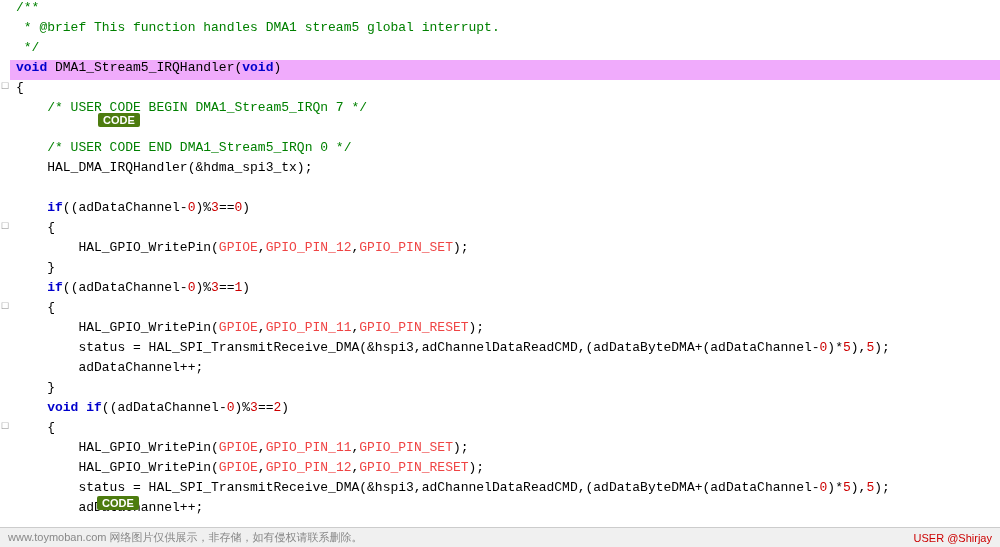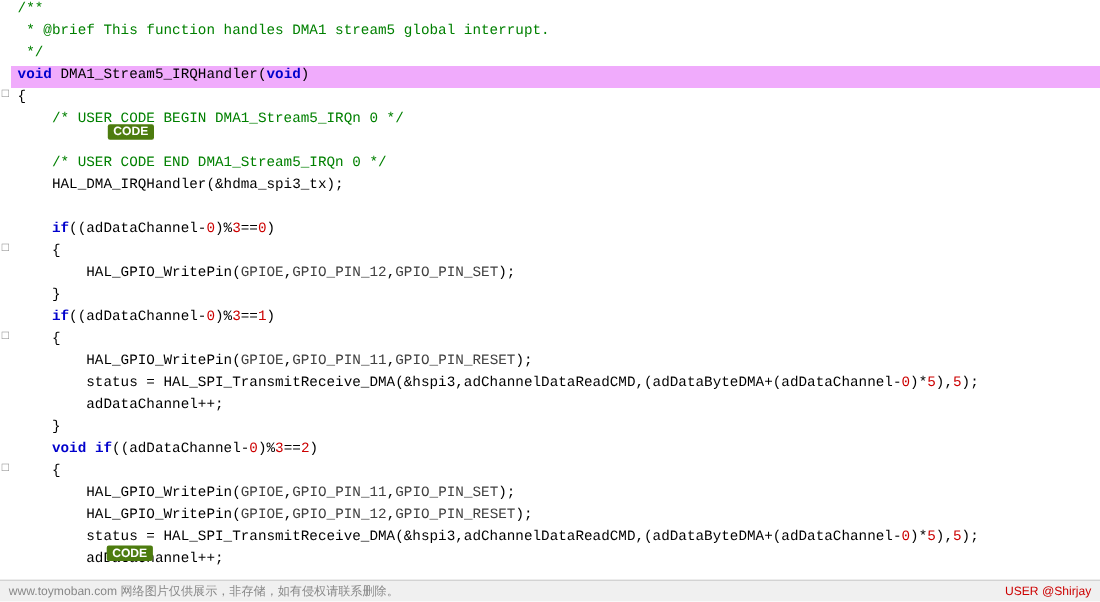--- a/index.html
+++ b/index.html
@@ -45,21 +45,21 @@
       white-space: pre;
       flex: 1;
     }
     .highlighted-line .line-content {
       background: #f0abfc;
     }
     
     .kw { color: #0000cc; font-weight: bold; } 
     .comment { color: #008000; }
     .num { color: #cc0000; }
-    .macro { color: #404040; }
+    .macro { color: #ef4444; }
 
     .bottom-bar {
       position: absolute;
       bottom: 0;
       left: 0;
       width: 100%;
       background: #f0f0f0;
       border-top: 1px solid #cccccc;
       padding: 2px 8px;
       font-size: 11px;
@@ -116,21 +116,21 @@
         <div class="line highlighted-line">
           <span class="fold-marker"></span>
           <span class="line-content"><span class="kw">void</span> DMA1_Stream5_IRQHandler(<span class="kw">void</span>)</span>
         </div>
         <div class="line">
           <span class="fold-marker">□</span>
           <span class="line-content">{</span>
         </div>
         <div class="line">
           <span class="fold-marker"></span>
-          <span class="line-content"><span class="comment">    /* USER CODE BEGIN DMA1_Stream5_IRQn 0 */</span></span>
+          <span class="line-content"><span class="comment">    /* USER CODE BEGIN DMA1_Stream5_IRQn 7 */</span></span>
         </div>
         <div class="line">
           <span class="fold-marker"></span>
           <span class="line-content"></span>
         </div>
         <div class="line">
           <span class="fold-marker"></span>
           <span class="line-content"><span class="comment">    /* USER CODE END DMA1_Stream5_IRQn 0 */</span></span>
         </div>
         <div class="line">

